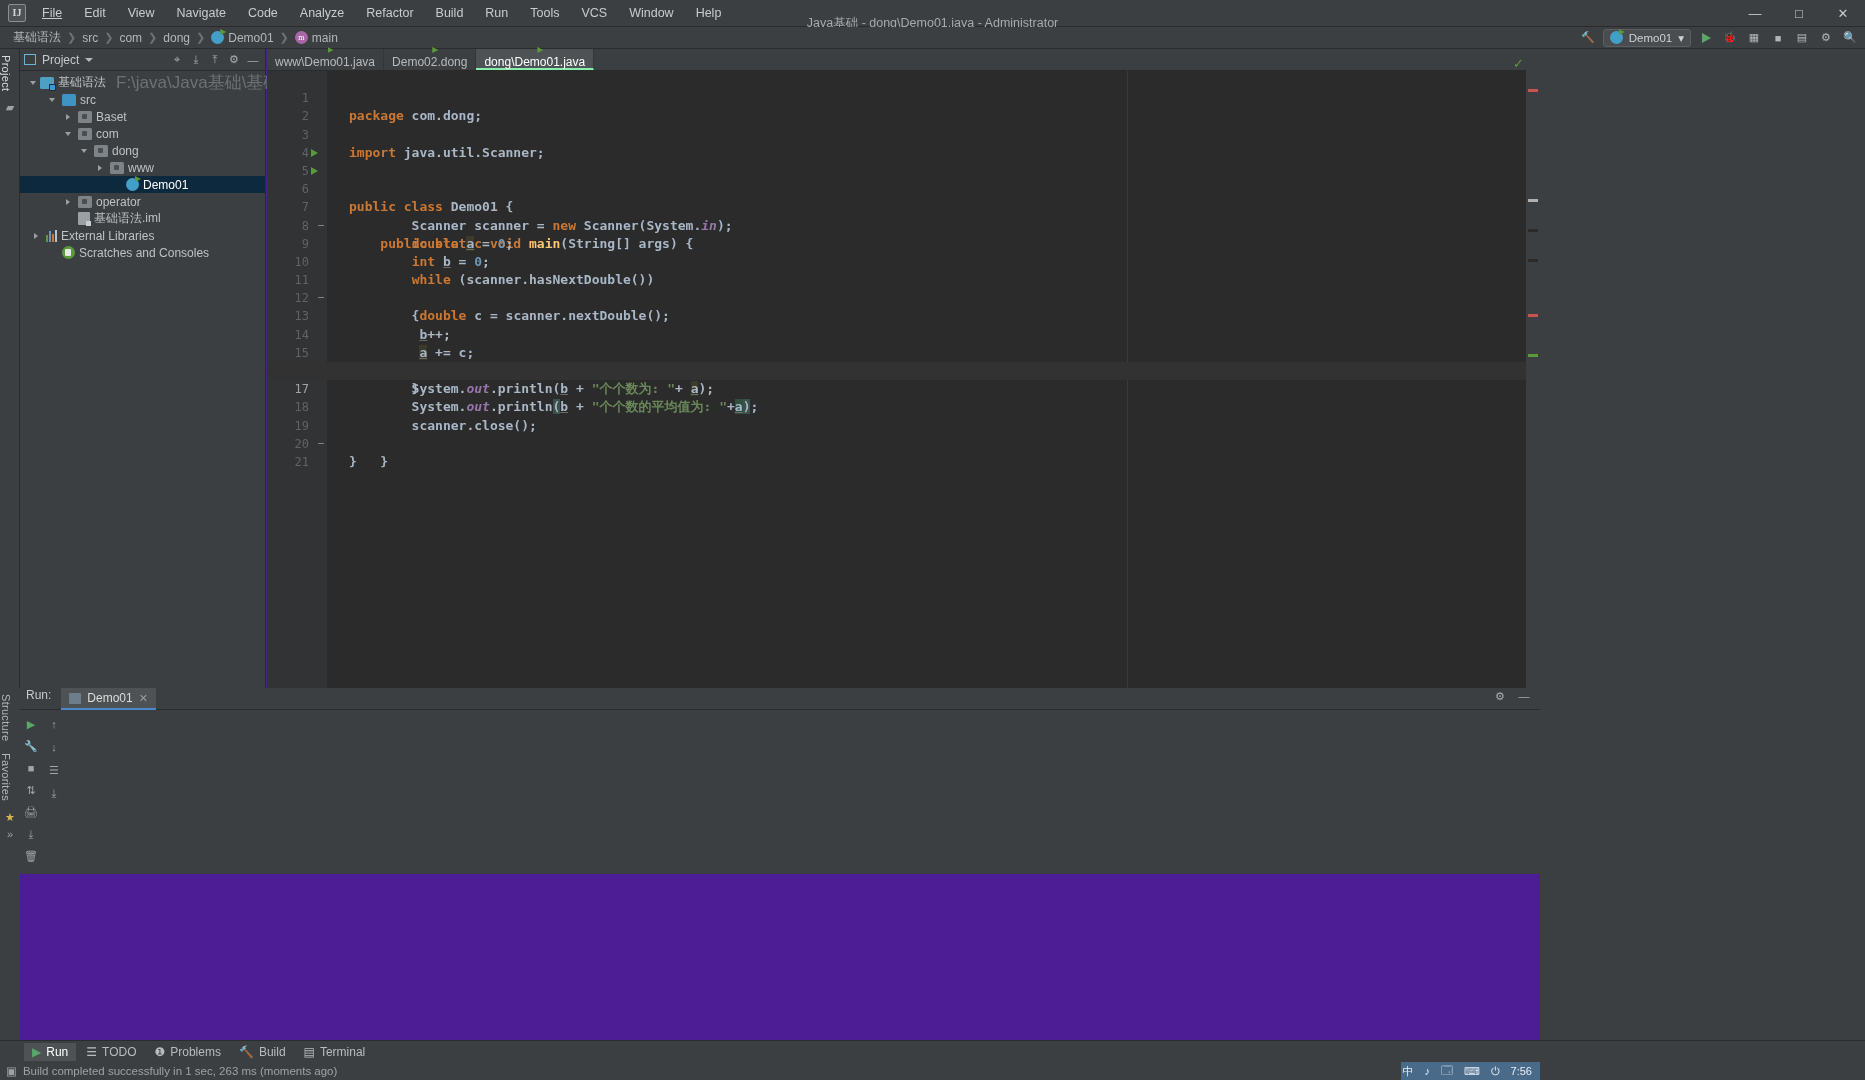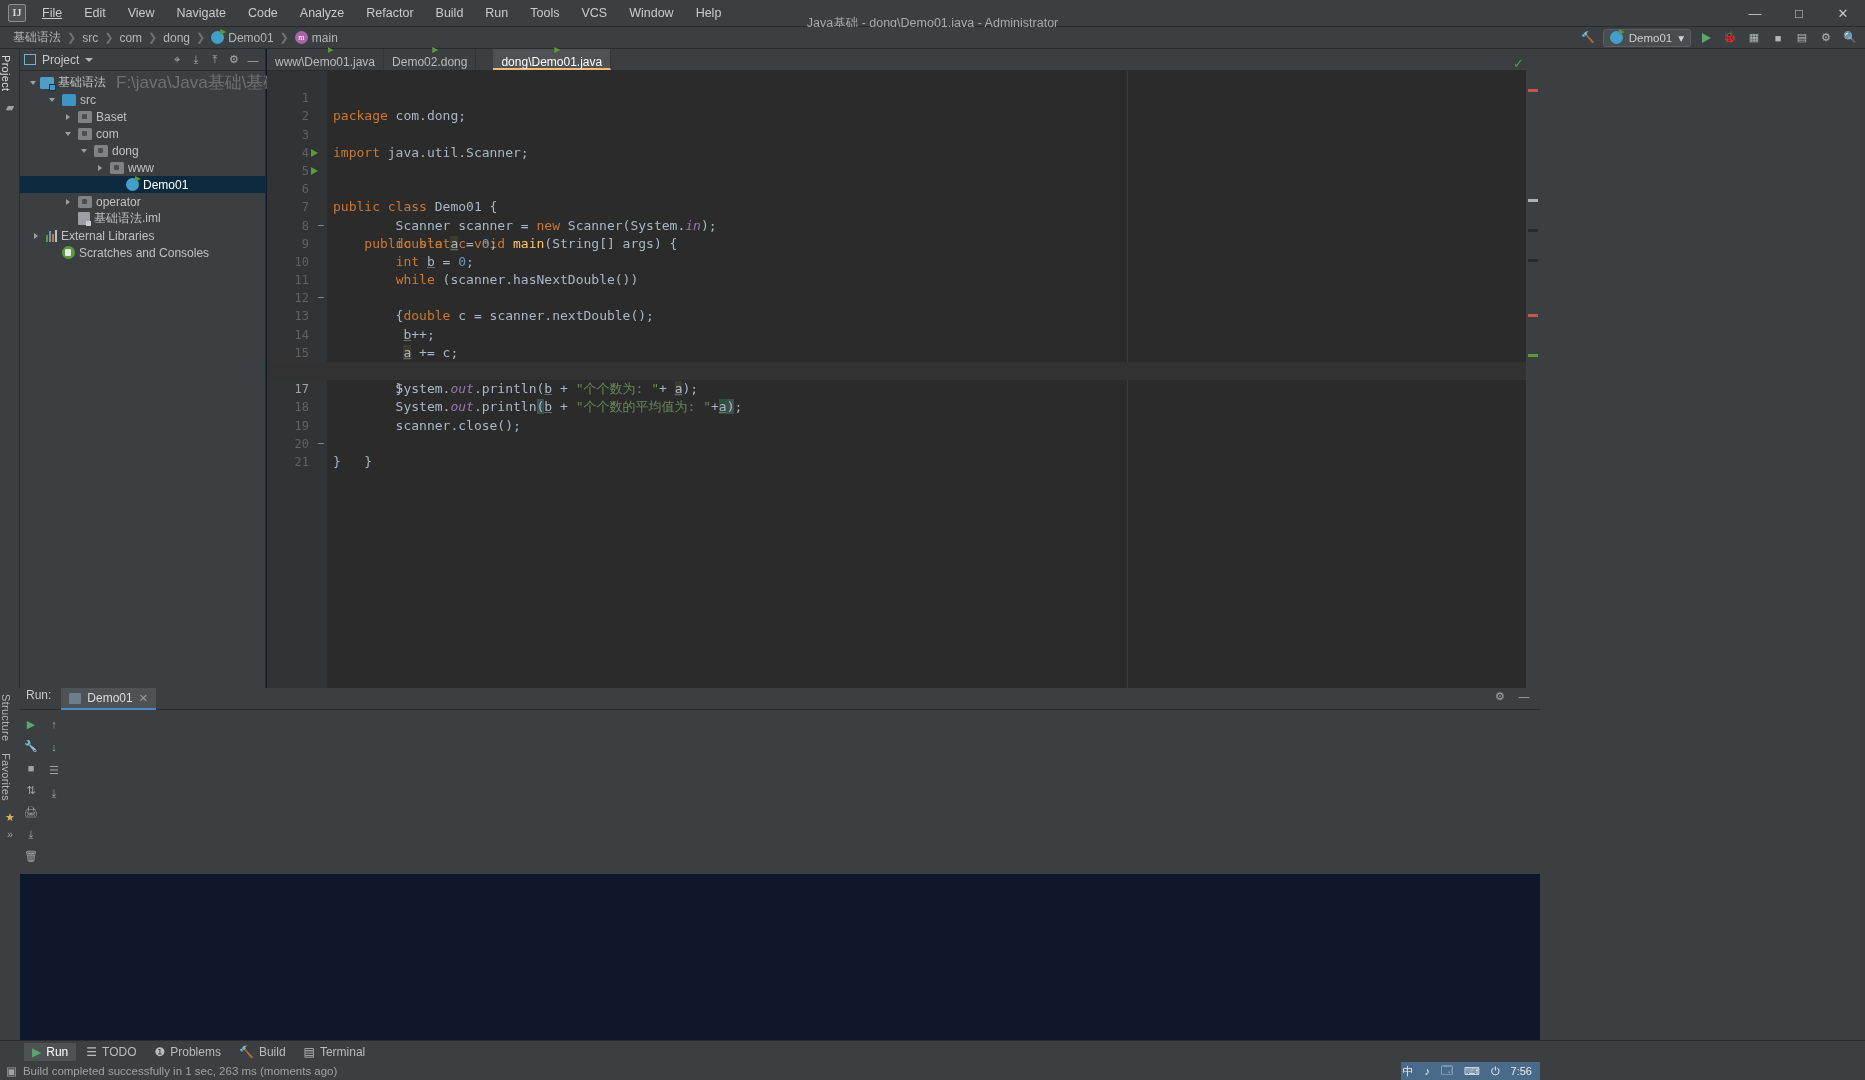--- a/index.html
+++ b/index.html
@@ -4,21 +4,21 @@
 <style>
   * { box-sizing: border-box; margin:0; padding:0; }
   html, body {
     width: 1865px; height: 1080px;
     background: #3c3f41;
     font-family: "Liberation Sans", sans-serif;
     color: #bbbbbb;
     overflow: hidden;
   }
   #app { position: relative; width: 1540px; height: 1080px;
-         background:#0f172a; }
+         background:#4c1d95; }
 
   
   .titlebar {
     position:absolute; left:0; top:0; width:1865px; height:27px;
     background:#3c3f41; display:flex; align-items:center;
     border-bottom:1px solid #2b2b2b;
   }
   .ij-logo {
     width:18px; height:18px; margin-left:8px; margin-right:10px;
     border:1px solid #8c8f91; border-radius:2px;
@@ -128,42 +128,42 @@
   .editor-wrap {
     position:absolute; left:267px; top:49px; right:14px; height:639px;
     background:#2b2b2b;
   }
   .tabbar { height:22px; background:#3c3f41; display:flex; align-items:stretch;
             border-bottom:1px solid #2b2b2b; }
   .tab { display:flex; align-items:center; gap:6px; padding:0 8px;
          font-size:12px; color:#b8babc; border-right:1px solid #333638;
          white-space:nowrap;flex-direction:column; }
   .tab .x { color:#808385; font-size:11px; margin-left:2px;}
-  .tab.active { background:#4e5254; color:#ffffff; border-bottom:2px solid #fdba74;margin-left:17px; }
+  .tab.active { background:#4e5254; color:#ffffff; border-bottom:2px solid #86efac; }
 
   .code-area { position:absolute; left:0; top:22px; right:0; bottom:0;
                background:#2b2b2b; overflow:hidden; }
   .gutter { position:absolute; left:0; top:0; width:48px; bottom:0;
             background:#313335; }
   .foldstrip { position:absolute; left:48px; top:0; width:12px; bottom:0;
                background:#313335; }
   .codelines { position:absolute; left:0; top:0; right:0; bottom:0;
                font-family:"DejaVu Sans Mono", monospace; font-size:13px;
                line-height:18.2px; }
   .ln-row { position:relative; height:18.2px; white-space:pre; }
   .ln-row.cur { background:#323232; }
   .ln-num { position:absolute; left:0; width:42px; text-align:right;
             color:#606366; font-size:12px; }
   .ln-row.cur .ln-num { color:#a4a3a3; }
   .ln-gut-run { position:absolute; left:44px; top:5px;
                 width:0;height:0;border-left:7px solid #5a9a3b;
                 border-top:4.5px solid transparent;border-bottom:4.5px solid transparent;}
   .ln-fold { position:absolute; left:48px; width:12px; text-align:center;
              color:#8a8d8f; font-size:11px; }
-  .ln-code { position:absolute; left:66px; color:#a9b7c6; }
+  .ln-code { position:absolute; left:82px; color:#a9b7c6;font-weight:bold; }
 
   .k { color:#cc7832; }          
   .s { color:#6a8759; }          
   .n { color:#6897bb; }          
   .f { color:#ffc66d; }          
   .st{ color:#9876aa; font-style:italic; }
   .loc { color:#a9b7c6; text-decoration:underline;
          text-decoration-color:#6a6a6a; }
   .hl { background:#3c3a2b; }
   .hlb { background:#2f4f3f; }

